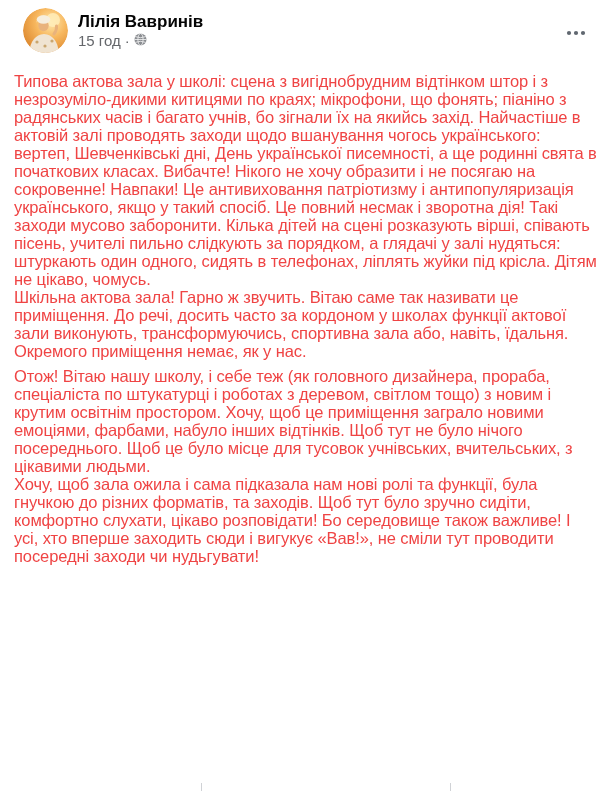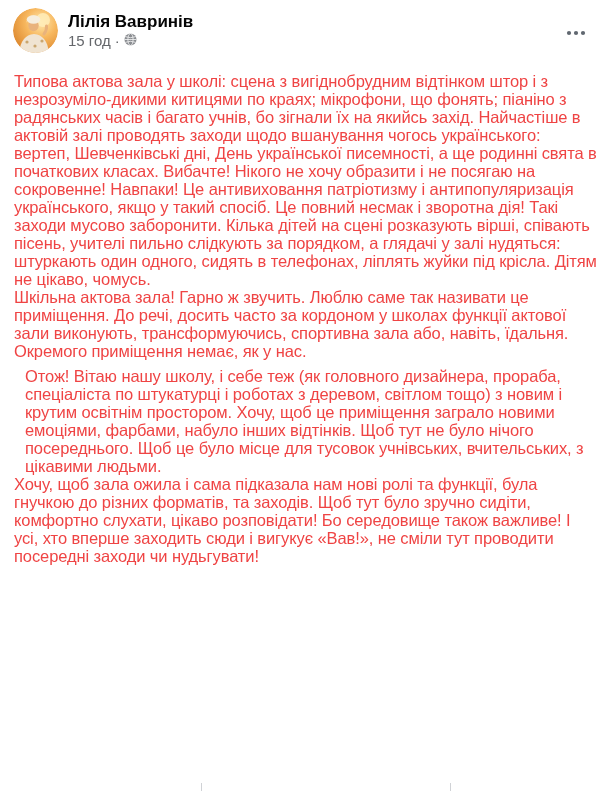--- a/index.html
+++ b/index.html
@@ -13,21 +13,21 @@
   }
   .post-card {
     position: relative;
     width: 612px;
     height: 791px;
     background: #ffffff;
   }
   .post-header {
     display: flex;
     align-items: flex-start;
-    padding: 8px 16px 0 13px;
+    padding: 8px 16px 0 23px;
     position: relative;
   }
   .avatar-wrap {
     width: 45px;
     height: 45px;
     border-radius: 50%;
     overflow: hidden;
     flex: 0 0 45px;
     cursor: pointer;
   }
@@ -71,21 +71,21 @@
   .post-text {
     width: 584px;
     padding: 0 14px;
     margin-top: 19px;
     font-size: 16.5px;
     line-height: 18px;
     letter-spacing: -0.1px;
     color: #ef4444;
   }
   .post-text p { margin: 0; }
-  .post-text p.gap-above { margin-top: 7px; margin-left: 11px; }
+  .post-text p.gap-above { margin-top: 7px; }
   .cutoff-mark {
     position: absolute;
     width: 1px;
     height: 8px;
     background: #d0d2d6;
     top: 783px;
   }
   .cutoff-mark.m1 { left: 201px; }
   .cutoff-mark.m2 { left: 450px; }
 </style>
@@ -141,21 +141,21 @@
       <svg width="22" height="22" viewBox="0 0 22 22">
         <circle cx="4" cy="11" r="2.1" fill="#606770"></circle>
         <circle cx="11" cy="11" r="2.1" fill="#606770"></circle>
         <circle cx="18" cy="11" r="2.1" fill="#606770"></circle>
       </svg>
     </button>
   </div>
 
   <div class="post-text">
     <p>Типова актова зала у школі: сцена з вигіднобрудним відтінком штор і з незрозуміло-дикими китицями по краях; мікрофони, що фонять; піаніно з радянських часів і багато учнів, бо зігнали їх на якийсь захід. Найчастіше в актовій залі проводять заходи щодо вшанування чогось українського: вертеп, Шевченківські дні, День української писемності, а ще родинні свята в початкових класах. Вибачте! Нікого не хочу образити і не посягаю на сокровенне! Навпаки! Це антивиховання патріотизму і антипопуляризація українського, якщо у такий спосіб. Це повний несмак і зворотна дія! Такі заходи мусово заборонити. Кілька дітей на сцені розказують вірші, співають пісень, учителі пильно слідкують за порядком, а глядачі у залі нудяться: штуркають один одного, сидять в телефонах, ліплять жуйки під крісла. Дітям не цікаво, чомусь.</p>
-    <p>Шкільна актова зала! Гарно ж звучить. Люблю саме так називати це приміщення. До речі, досить часто за кордоном у школах функції актової зали виконують, трансформуючись, спортивна зала або, навіть, їдальня. Окремого приміщення немає, як у нас.</p>
+    <p>Шкільна актова зала! Гарно ж звучить. Вітаю саме так називати це приміщення. До речі, досить часто за кордоном у школах функції актової зали виконують, трансформуючись, спортивна зала або, навіть, їдальня. Окремого приміщення немає, як у нас.</p>
     <p class="gap-above">Отож! Вітаю нашу школу, і себе теж (як головного дизайнера, прораба, спеціаліста по штукатурці і роботах з деревом, світлом тощо) з новим і крутим освітнім простором. Хочу, щоб це приміщення заграло новими емоціями, фарбами, набуло інших відтінків. Щоб тут не було нічого посереднього. Щоб це було місце для тусовок учнівських, вчительських, з цікавими людьми.</p>
     <p>Хочу, щоб зала ожила і сама підказала нам нові ролі та функції, була гнучкою до різних форматів, та заходів. Щоб тут було зручно сидіти, комфортно слухати, цікаво розповідати! Бо середовище також важливе! І усі, хто вперше заходить сюди і вигукує «Вав!», не сміли тут проводити посередні заходи чи нудьгувати!</p>
   </div>
 
   <div class="cutoff-mark m1"></div>
   <div class="cutoff-mark m2"></div>
 
 </div>
 
 </body></html>

